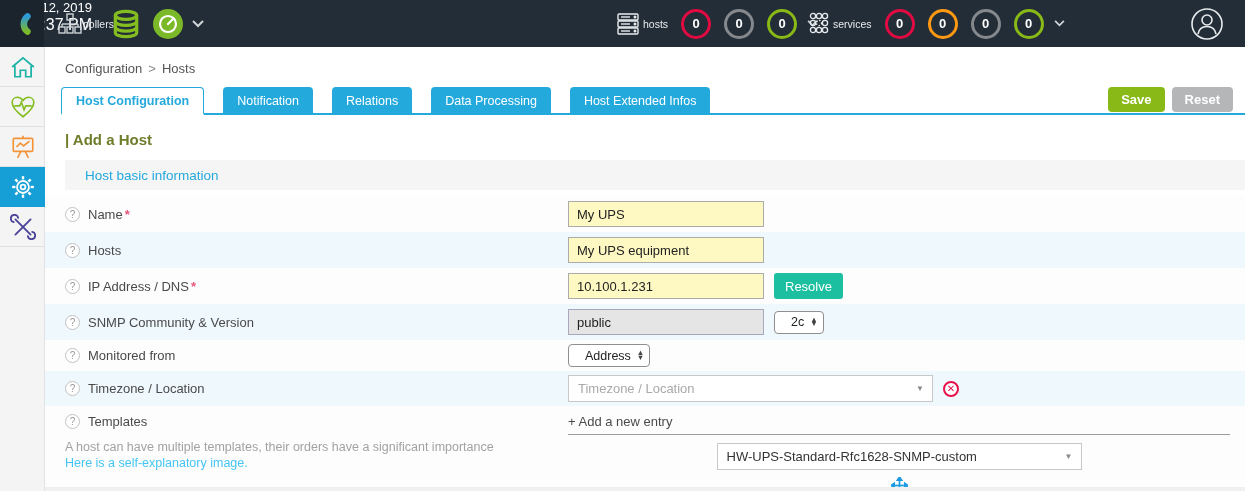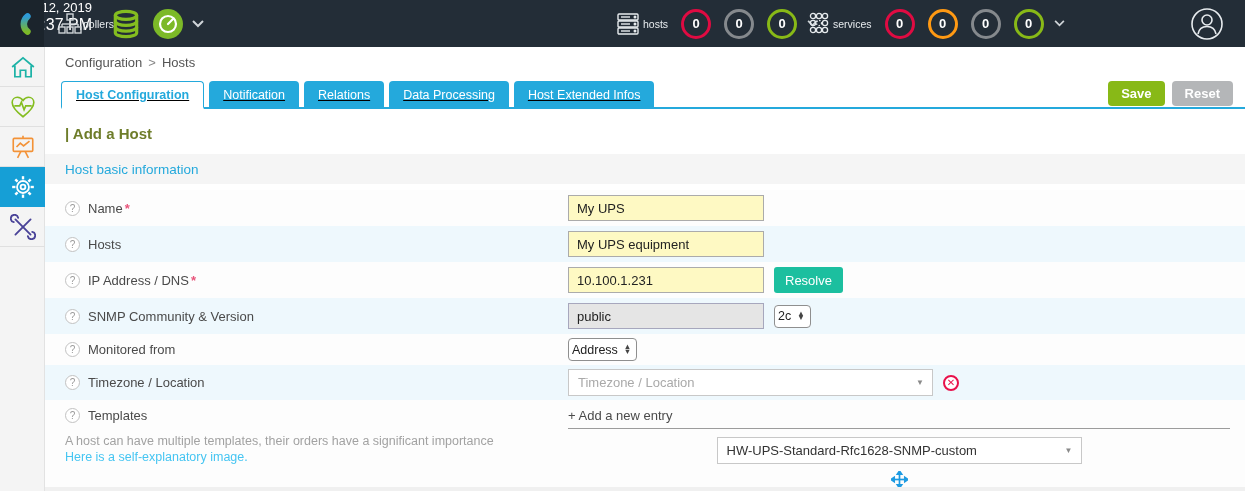--- a/index.html
+++ b/index.html
@@ -34,52 +34,52 @@
   .datetime .t { font-size:16px; margin-top:1px; }
   .avatar { left:1190px; }
 
   
   .sidebar { position:absolute; left:0; top:47px; width:45px; height:444px; background:#f4f4f4; border-right:1px solid #e2e2e2; }
   .side-item { width:45px; height:40px; display:flex; align-items:center; justify-content:center; border-bottom:1px solid #e0e0e0; }
   .side-item.active { background:#169fd6; border-bottom-color:#169fd6; }
 
   
   .content { position:absolute; left:45px; top:47px; width:1200px; height:444px; background:#fff; }
-  .breadcrumb { padding:8px 0 0 20px; font-size:13px; color:#555; }
+  .breadcrumb { padding:14px 0 0 20px; font-size:13px; color:#555; }
   .breadcrumb .sep { color:#888; margin:0 6px; }
 
   .tabrow { position:relative; margin:11px 0 0 16px; height:28px; border-bottom:2px solid #24a9dc; padding-right:16px; }
-  .tabs { display:flex; gap:5px; height:28px;text-decoration:underline; }
+  .tabs { display:flex; gap:19px; height:28px; }
   .tab { height:28px; padding:0 14px; display:flex; align-items:center; font-size:12.5px;
          background:#24a9dc; color:#fff; border-radius:4px 4px 0 0; cursor:pointer; }
   .tab.active { background:#fff; color:#24a9dc; border:1px solid #24a9dc; border-bottom:2px solid #fff; margin-bottom:-2px; font-weight:bold; }
   .tab-actions { position:absolute; right:12px; top:0; display:flex; gap:7px; }
   .btn { height:25px; padding:0 13px; border:none; border-radius:4px; color:#fff; font-size:13px; font-weight:bold; cursor:pointer; }
   .btn-save  { background:#88b917; }
   .btn-reset { background:#b4b6b8; }
 
   .page-title { margin:16px 0 0 20px; font-size:15px; color:#6e7d2a; font-weight:bold; }
-  .section-bar { margin-top:12px; height:30px; background:#f5f5f5; display:flex; align-items:center; padding-left:20px; }
+  .section-bar { margin-top:12px; height:30px; background:#f5f5f5; display:flex; align-items:center; padding-left:20px;margin-left:20px; }
   .section-bar span { color:#24a9dc; font-size:13.5px; }
 
   
   .form { margin-top:6px; }
   .form-row { display:flex; align-items:center; min-height:36px; }
   .row-a { background:#fdfdfd; }
   .row-b { background:#eef8fd; }
   .row-label { width:523px; display:flex; align-items:center; gap:8px; padding-left:20px; font-size:13px; color:#4a4a4a; flex-shrink:0; }
   .req { color:#e8547a; font-weight:bold; margin-left:2px; }
   .help { width:15px; height:15px; border-radius:50%; border:1px solid #c2c2c2; color:#9a9a9a;
           font-size:10px; display:flex; align-items:center; justify-content:center; flex-shrink:0; background:#fff; }
   .row-field { display:flex; align-items:center; gap:10px; flex:1; }
   .txt-input { width:196px; height:26px; border:1px solid #ababab; background:#fef9c3; padding:0 8px; font-size:13px; color:#222;
                font-family:"Liberation Sans",sans-serif; }
   .txt-lavender { background:#e5e5e5; border-color:#a7a7bd; }
   .btn-resolve { height:26px; padding:0 11px; background:#1cbf9f; color:#fff; border:none; border-radius:3px; font-size:13px; cursor:pointer; }
-  .nselect { display:inline-flex; align-items:center; gap:6px; height:23px; padding:0 5px 0 3px;
+  .nselect { display:inline-flex; align-items:center; gap:6px; height:23px; padding:0 5px 0 16px;
              border:1px solid #8f8f8f; border-radius:4px; background:#fff; font-size:12.5px; color:#222; cursor:pointer; }
   .spin { display:flex; flex-direction:column; line-height:0.55; font-size:7.5px; color:#444; }
   .sel2 { position:relative; width:365px; height:27px; border:1px solid #c8c8c8; background:#fff;
           display:flex; align-items:center; padding:0 24px 0 9px; font-size:13px; cursor:pointer; }
   .sel2 .ph { color:#a9a9a9; }
   .sel2 .val { color:#333; }
   .sel2 .caret { position:absolute; right:8px; color:#8a8a8a; font-size:8px; }
   .circle-x { width:16px; height:16px; border-radius:50%; border:2px solid #e8114b; color:#e8114b;
               font-size:10px; font-weight:bold; display:flex; align-items:center; justify-content:center; cursor:pointer; background:#fff; }
 

